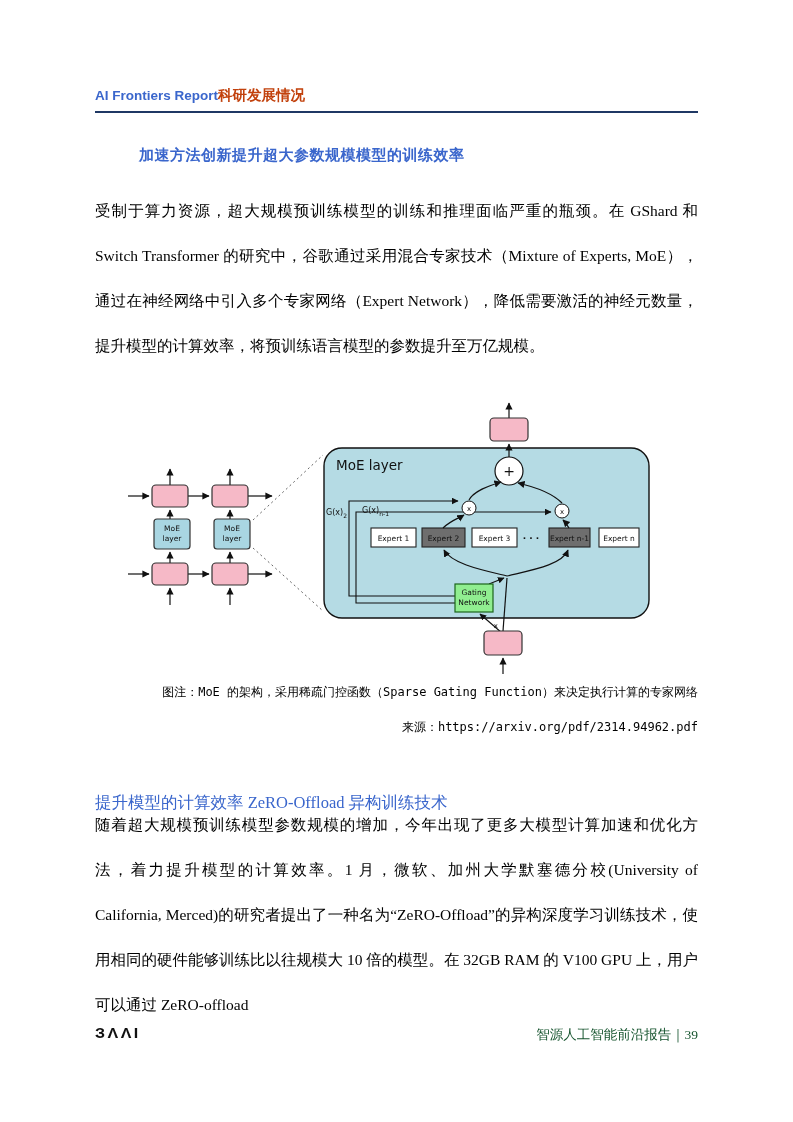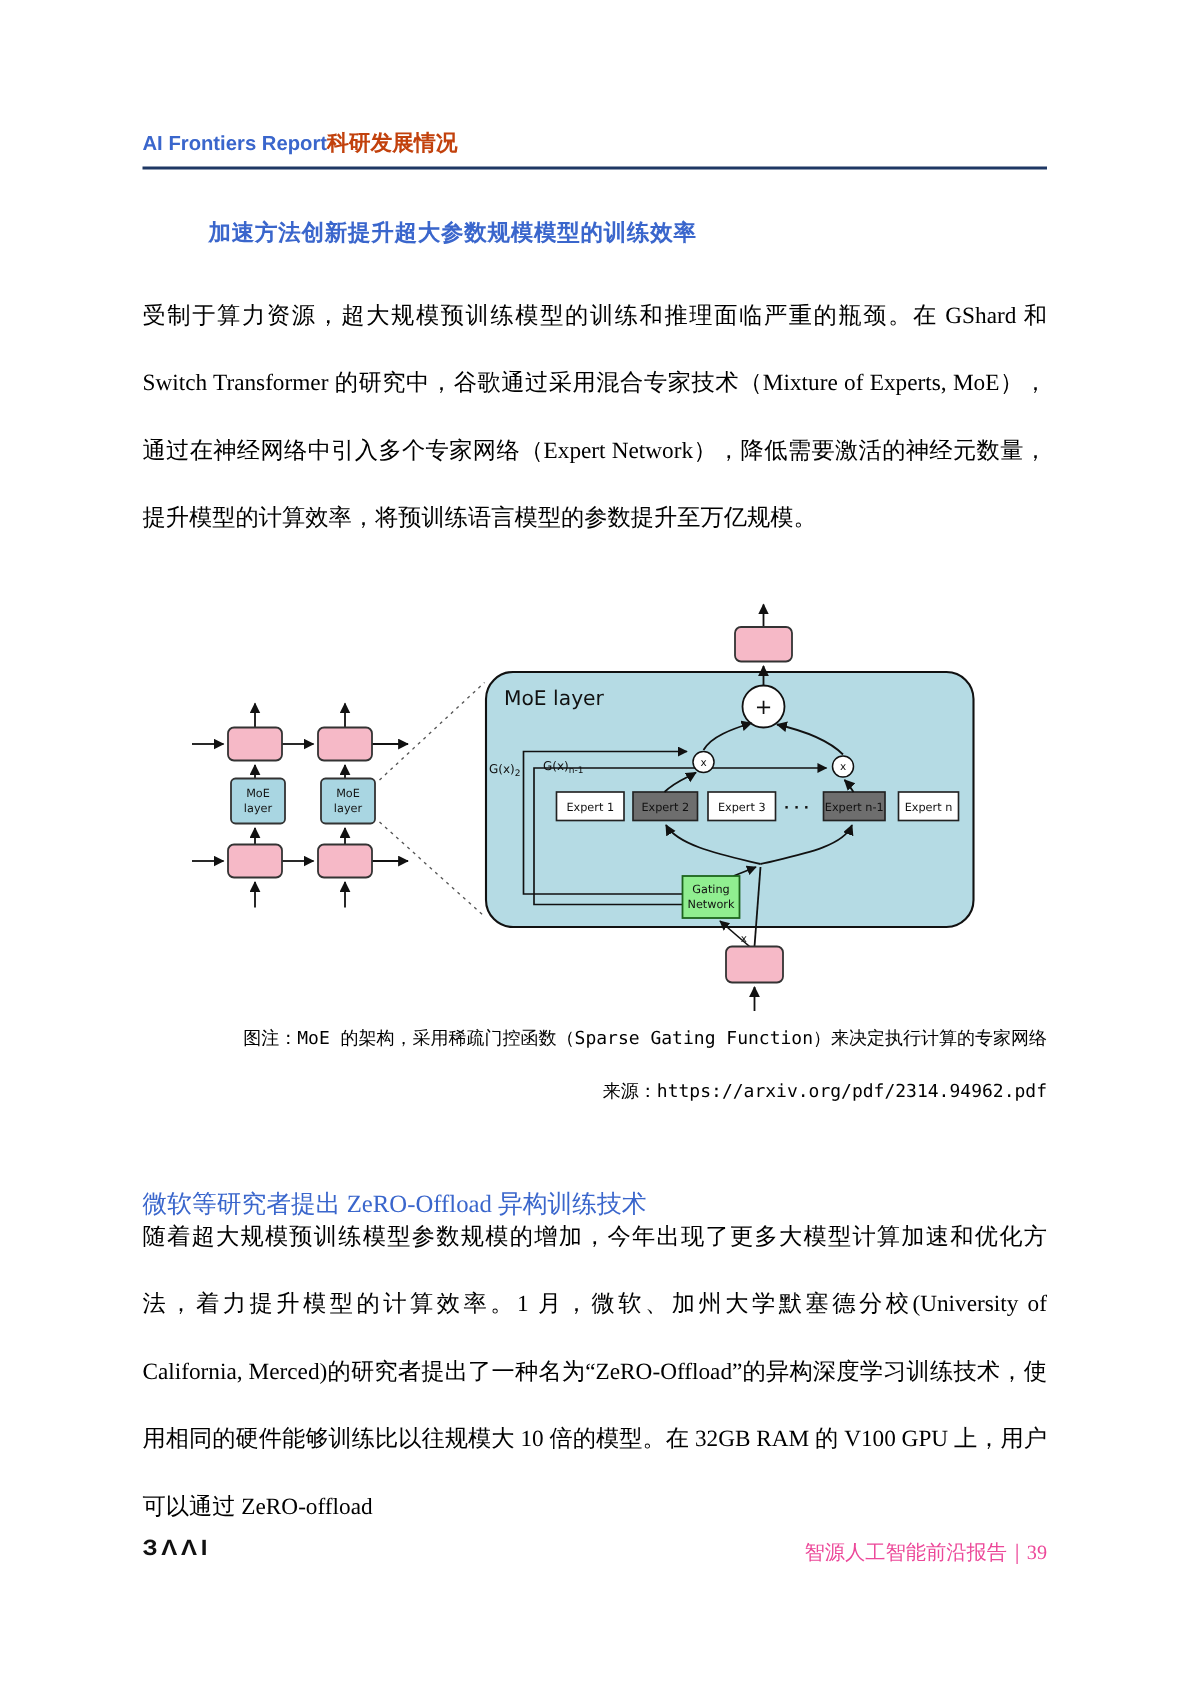--- a/index.html
+++ b/index.html
@@ -20,21 +20,21 @@
   .para{left:95px;width:603px;font-size:15.5px;line-height:45px;text-align:justify;text-align-last:left;color:#000000;}
   .para1{top:188px;}
   .para2{top:802px;}
   
   .figure-wrap{left:112px;top:398px;width:560px;height:278px;}
   .caption{left:95px;width:603px;text-align:right;font-family:"DejaVu Sans Mono",monospace;font-size:12px;color:#000;}
   .caption1{top:684px;}
   .caption2{top:719px;}
   
   .footer-logo{left:95px;top:1024px;font-family:"Liberation Sans",sans-serif;font-weight:bold;font-size:16px;letter-spacing:2.5px;color:#111;transform:scaleY(0.92);}
-  .footer-right{right:95px;top:1026px;font-size:13.5px;color:#ec4899;}
+  .footer-right{right:95px;top:1026px;font-size:13.5px;color:#14532d;}
   svg text{font-family:"DejaVu Sans",sans-serif;fill:#111;}
 </style>
 </head>
 <body>
 
 <div class="abs header">
   <span class="header-left">AI Frontiers Report</span>
   <span class="header-right">科研发展情况</span>
 </div>
 <div class="abs header-rule"></div>
@@ -163,19 +163,19 @@
   <line x1="390" y1="235" x2="368" y2="216" stroke="#111" stroke-width="1.1" marker-end="url(#ah)"></line>
   <text x="386" y="230" font-size="7" text-anchor="end">x</text>
   <rect x="372" y="233" width="38" height="24" rx="4" stroke="#333" stroke-width="1.2" fill="#F6B9C7"></rect>
   <line x1="391" y1="276" x2="391" y2="260" stroke="#111" stroke-width="1.2" marker-end="url(#ah)"></line>
 </svg>
 </div>
 
 <div class="abs caption caption1">图注：MoE 的架构，采用稀疏门控函数（Sparse Gating Function）来决定执行计算的专家网络</div>
 <div class="abs caption caption2">来源：https://arxiv.org/pdf/2314.94962.pdf</div>
 
-<div class="abs h-blue-serif">微软等研究者提出 ZeRO-Offload 异构训练技术</div>
+<div class="abs h-blue-serif">提升模型的计算效率 ZeRO-Offload 异构训练技术</div>
 <div class="abs para para2">随着超大规模预训练模型参数规模的增加，今年出现了更多大模型计算加速和优化方法，着力提升模型的计算效率。1 月，微软、加州大学默塞德分校(University of California, Merced)的研究者提出了一种名为“ZeRO-Offload”的异构深度学习训练技术，使用相同的硬件能够训练比以往规模大 10 倍的模型。在 32GB RAM 的 V100 GPU 上，用户可以通过 ZeRO-offload</div>
 
 <div class="abs footer-logo">ЗΛΛI</div>
 <div class="abs footer-right">
   <span>智源人工智能前沿报告</span><span>｜</span><span>39</span>
 </div>
 
 </body></html>

